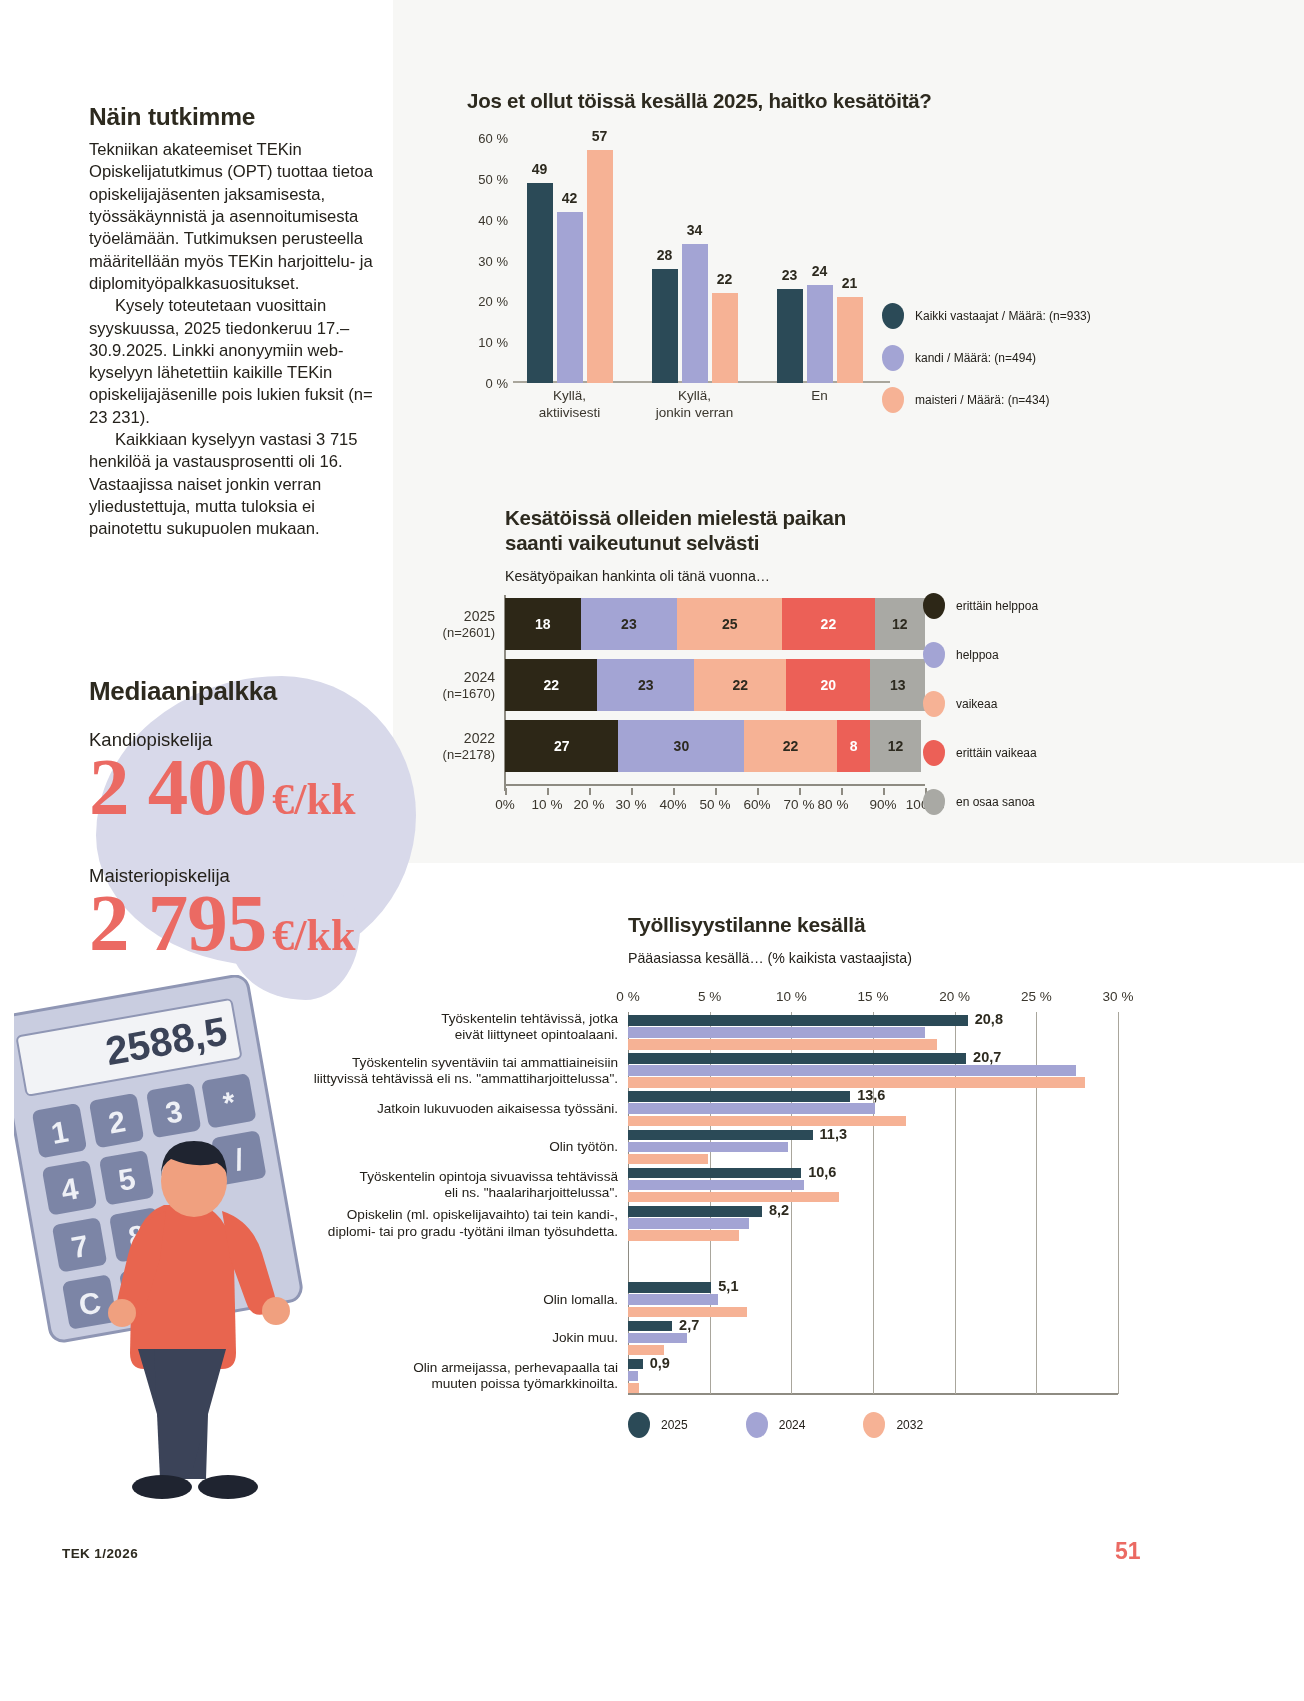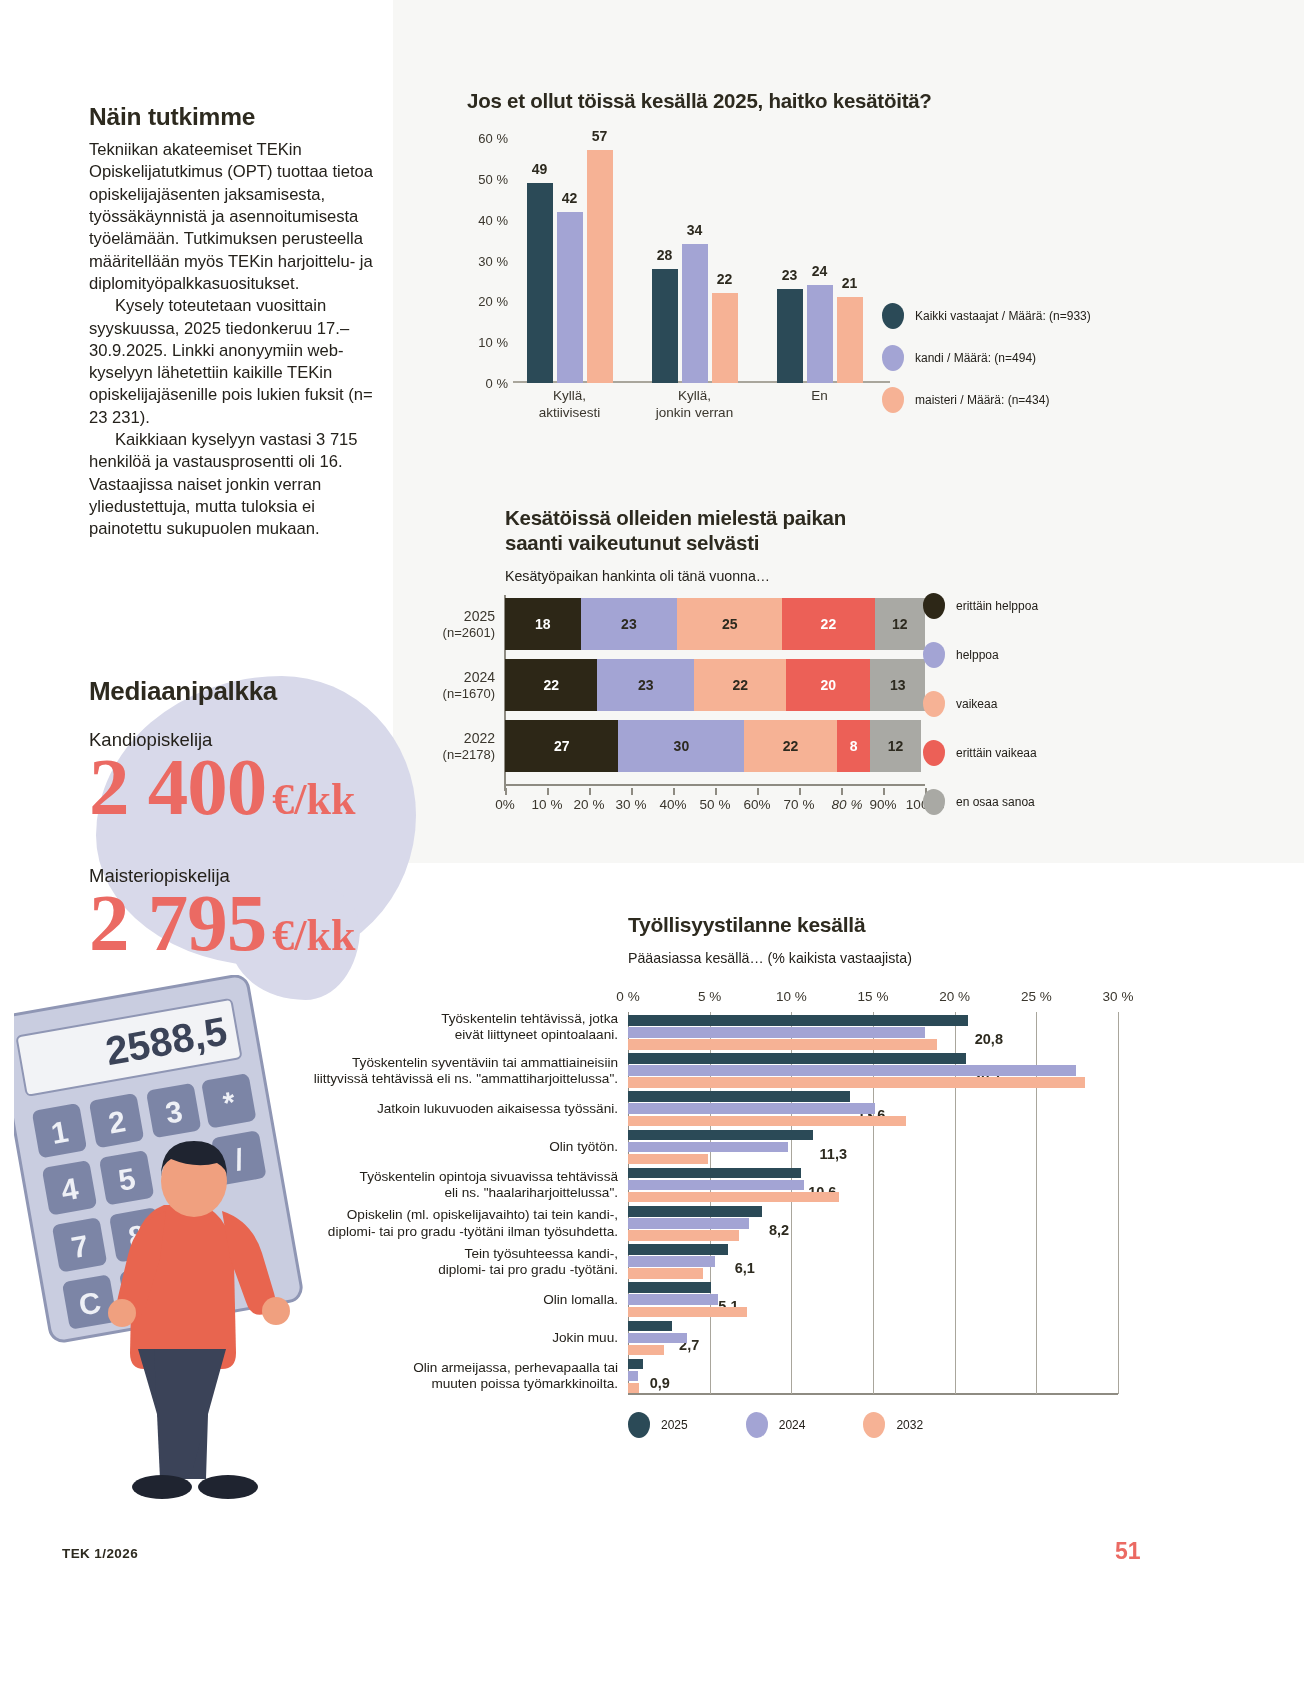--- a/index.html
+++ b/index.html
@@ -122,21 +122,21 @@
     position:absolute; bottom:calc(100% + 8px); transform:translateX(-50%);
     font-size:13.5px; color:#3a362d; white-space:nowrap;
   }
   #c3plot .baseline { position:absolute; left:0; bottom:-1px; width:100%; height:2px; background:#8e8b82; }
   .c3group { position:absolute; left:0; width:100%; }
   .c3bar { position:absolute; left:0; height:11px; }
   .c3lab {
     position:absolute; right:calc(100% + 10px); top:50%; transform:translateY(-50%);
     text-align:right; font-size:13.6px; color:#24211b; line-height:1.2; white-space:nowrap;
   }
-  .c3val { position:absolute; top:-1px; font-size:14.5px; font-weight:700; color:#2d2a1f;margin-top:20px; }
+  .c3val { position:absolute; top:-1px; font-size:14.5px; font-weight:700; color:#2d2a1f; }
   #c3leg { position:absolute; left:0; top:500px; display:flex; gap:58px; }
   #c3leg .legend-row { margin-bottom:0; }
 
   
   .footer-left {
     position:absolute; left:62px; top:1546px;
     font-size:13.5px; font-weight:700; letter-spacing:0.4px; color:#2d2a1f;
   }
   .footer-right {
     position:absolute; left:1115px; top:1538px;
@@ -339,21 +339,21 @@
         <div class="c2ticklab" style="left: 126px;">30 %</div>
         <div class="c2tick" style="left: 168px;"></div>
         <div class="c2ticklab" style="left: 168px;">40%</div>
         <div class="c2tick" style="left: 210px;"></div>
         <div class="c2ticklab" style="left: 210px;">50 %</div>
         <div class="c2tick" style="left: 252px;"></div>
         <div class="c2ticklab" style="left: 252px;">60%</div>
         <div class="c2tick" style="left: 294px;"></div>
         <div class="c2ticklab" style="left: 294px;">70 %</div>
         <div class="c2tick" style="left: 336px;"></div>
-        <div class="c2ticklab" style="left: 342px; font-style: italic;">80 %</div>
+        <div class="c2ticklab" style="left: 328px;">80 %</div>
         <div class="c2tick" style="left: 378px;"></div>
         <div class="c2ticklab" style="left: 378px;">90%</div>
         <div class="c2tick" style="left: 420px;"></div>
         <div class="c2ticklab" style="left: 420px;">100 %</div>
       </div>
     <div id="c2leg">
         <div class="legend-row">
           <span class="legend-dot" style="background: rgb(45, 39, 23);"></span>
           <span class="legend-txt">erittäin helppoa</span>
         </div>
@@ -448,30 +448,20 @@
         <div class="c3group" style="top: 191px; height: 38.2px;">
           <div class="c3lab" style="top: 20.35px;">
             <div>Opiskelin (ml. opiskelijavaihto) tai tein kandi-,</div>
             <div>diplomi- tai pro gradu -työtäni ilman työsuhdetta.</div>
           </div>
           <div class="c3bar" style="top: 3px; width: 133.933px; height: 10.5px; background: rgb(43, 74, 87);"></div>
           <div class="c3val" style="left: 140.933px; top: -1px;">8,2</div>
           <div class="c3bar" style="top: 15.1px; width: 120.867px; height: 10.5px; background: rgb(163, 164, 212);"></div>
           <div class="c3bar" style="top: 27.2px; width: 111.067px; height: 10.5px; background: rgb(246, 178, 149);"></div>
         </div>
-        <div class="c3group" style="top: 229.2px; height: 38.2px;">
-          <div class="c3lab" style="top: 20.35px;">
-            <div>Tein työsuhteessa kandi-,</div>
-            <div>diplomi- tai pro gradu -työtäni.</div>
-          </div>
-          <div class="c3bar" style="top: 3px; width: 99.6333px; height: 10.5px; background: rgb(43, 74, 87);"></div>
-          <div class="c3val" style="left: 106.633px; top: -1px;">6,1</div>
-          <div class="c3bar" style="top: 15.1px; width: 86.5667px; height: 10.5px; background: rgb(163, 164, 212);"></div>
-          <div class="c3bar" style="top: 27.2px; width: 75.1333px; height: 10.5px; background: rgb(246, 178, 149);"></div>
-        </div>
         <div class="c3group" style="top: 267.4px; height: 38.2px;">
           <div class="c3lab" style="top: 20.35px;">
             <div>Olin lomalla.</div>
           </div>
           <div class="c3bar" style="top: 3px; width: 83.3px; height: 10.5px; background: rgb(43, 74, 87);"></div>
           <div class="c3val" style="left: 90.3px; top: -1px;">5,1</div>
           <div class="c3bar" style="top: 15.1px; width: 89.8333px; height: 10.5px; background: rgb(163, 164, 212);"></div>
           <div class="c3bar" style="top: 27.2px; width: 119.233px; height: 10.5px; background: rgb(246, 178, 149);"></div>
         </div>
         <div class="c3group" style="top: 305.6px; height: 38.2px;">

